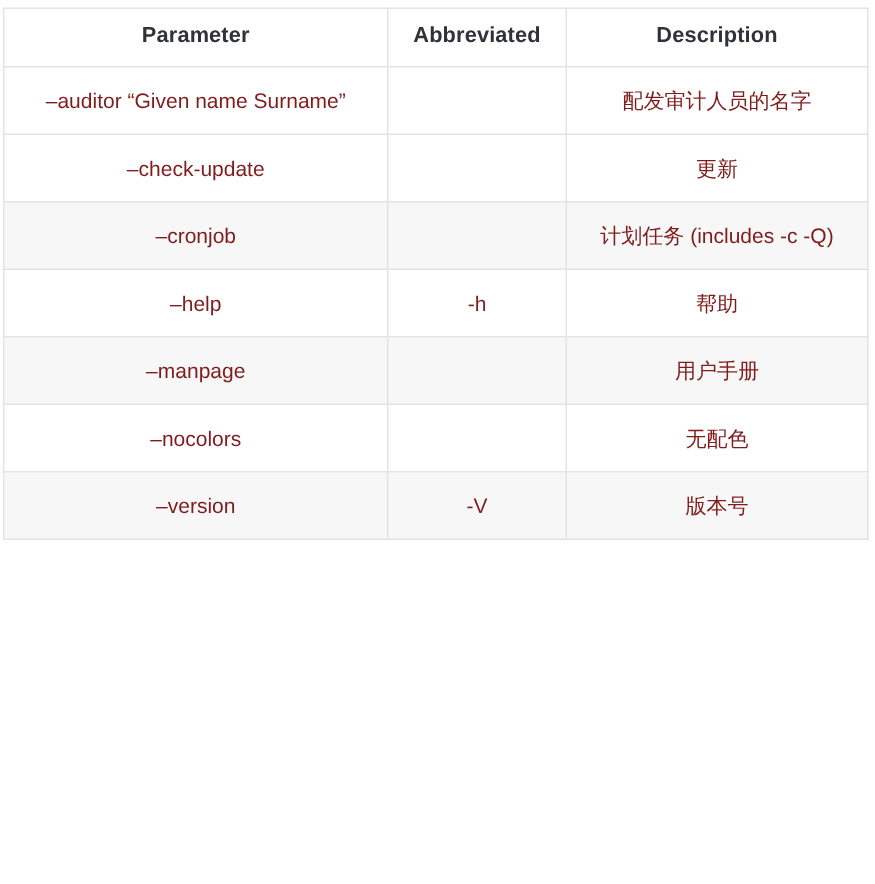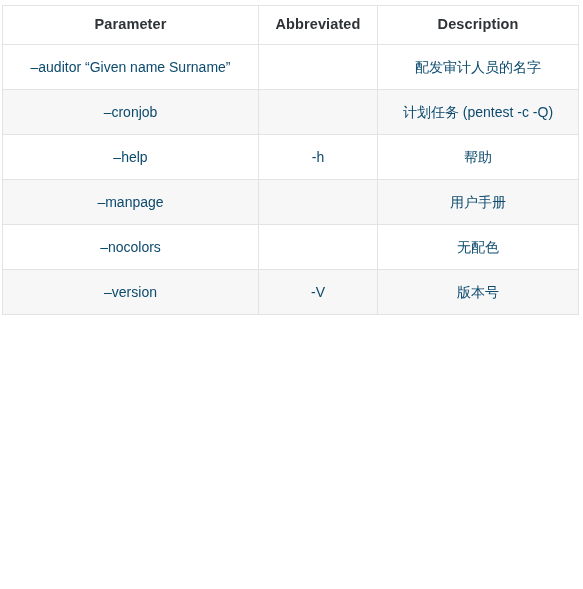--- a/index.html
+++ b/index.html
@@ -52,21 +52,21 @@
     height: 39px;
     background: #ffffff;
     font-weight: bold;
     font-size: 14.5px;
     color: #2f3338;
     letter-spacing: 0.1px;
   }
 
   table.param-table tbody td {
     height: 45px;
-    color: #0c4a6e;
+    color: #7f1d1d;
     font-weight: normal;
   }
 
   table.param-table tbody tr.row-even td {
     background: #f7f7f7;
   }
   table.param-table tbody tr.row-odd td {
     background: #ffffff;
   }
 
@@ -90,24 +90,29 @@
         <th>Abbreviated</th>
         <th>Description</th>
       </tr>
     </thead>
     <tbody id="table-body">
         <tr class="row-odd">
           <td class="cell-param">–auditor “Given name Surname”</td>
           <td class="cell-abbr"></td>
           <td class="cell-desc">配发审计人员的名字</td>
         </tr>
+        <tr class="row-odd">
+          <td class="cell-param">–check-update</td>
+          <td class="cell-abbr"></td>
+          <td class="cell-desc">更新</td>
+        </tr>
         <tr class="row-even">
           <td class="cell-param">–cronjob</td>
           <td class="cell-abbr"></td>
-          <td class="cell-desc">计划任务 (pentest -c -Q)</td>
+          <td class="cell-desc">计划任务 (includes -c -Q)</td>
         </tr>
         <tr class="row-odd">
           <td class="cell-param">–help</td>
           <td class="cell-abbr">-h</td>
           <td class="cell-desc">帮助</td>
         </tr>
         <tr class="row-even">
           <td class="cell-param">–manpage</td>
           <td class="cell-abbr"></td>
           <td class="cell-desc">用户手册</td>

